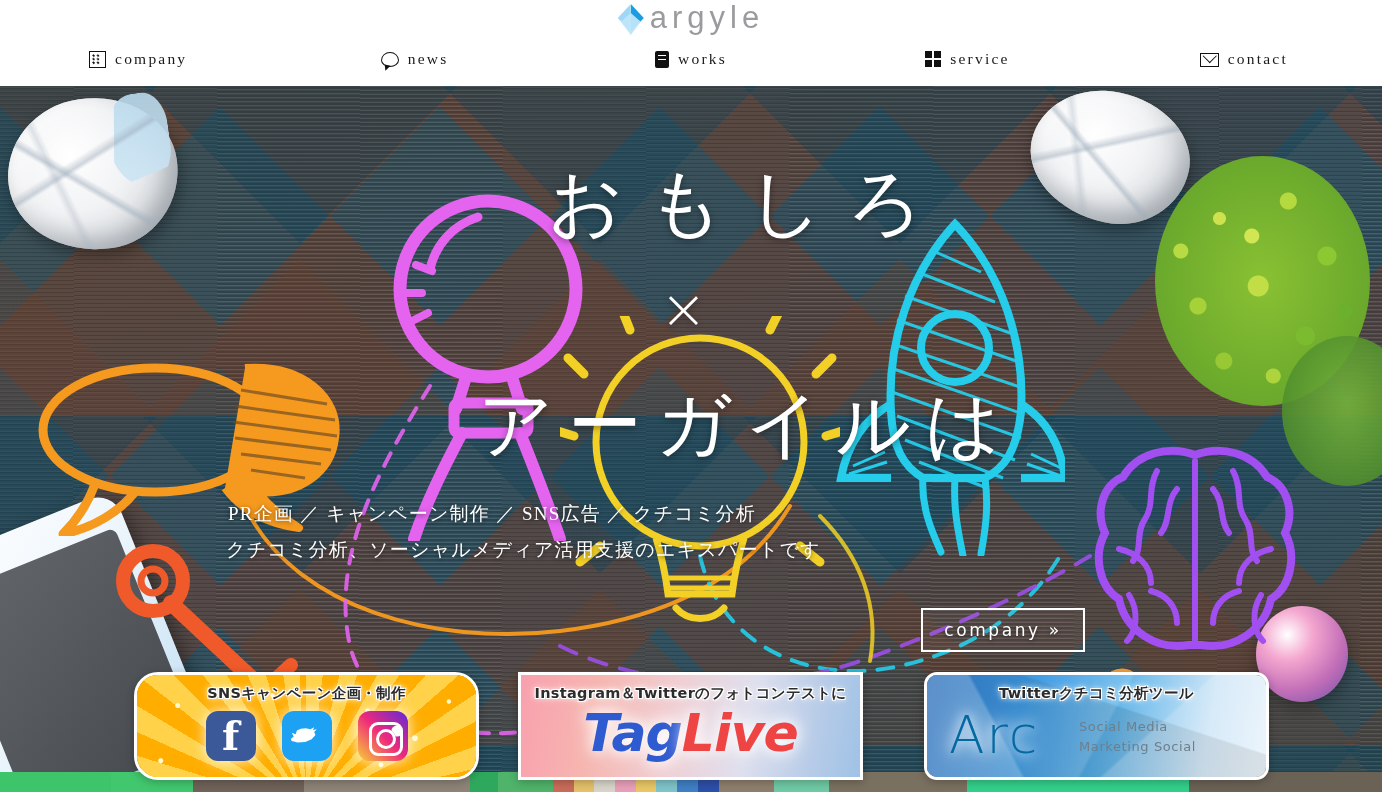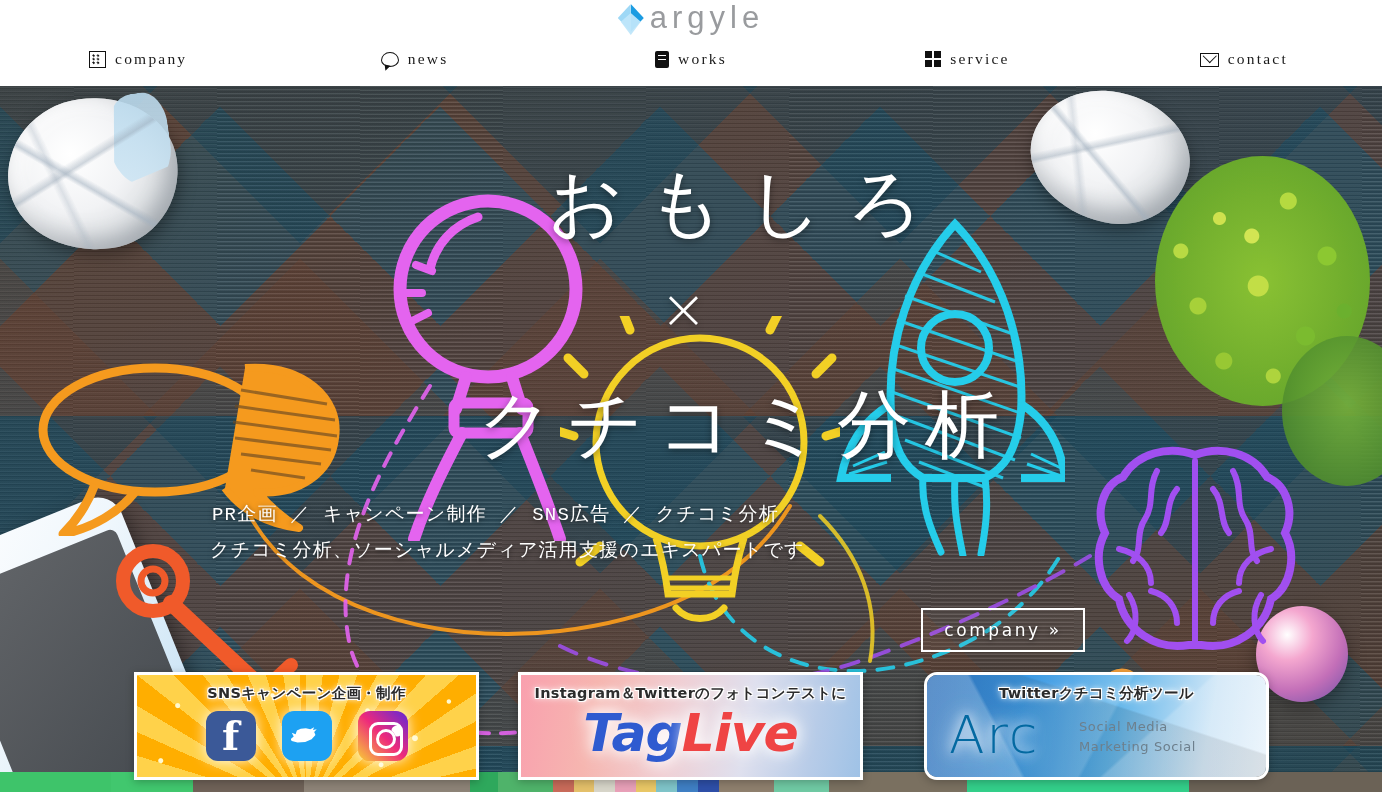--- a/index.html
+++ b/index.html
@@ -228,22 +228,22 @@
     font-family:"DejaVu Sans", sans-serif;
     font-weight:400;
     text-shadow:0 2px 7px rgba(0,0,0,.38);
     white-space:nowrap;
   }
   #hl1{ left:548px; top:68px;  font-size:74px; letter-spacing:24px; }
   #hl-x{ left:660px; top:190px; font-size:56px; font-weight:300; letter-spacing:0; }
   #hl2{ left:478px; top:290px; font-size:74px; letter-spacing:14px; }
 
   #tagline{
-    position:absolute; left:212px; top:415px; width:620px;
-    color:#ffffff; font-family:Liberation Mono, monospace;
+    position:absolute; left:228px; top:415px; width:620px;
+    color:#ffffff; font-family:Liberation Serif, serif;
   }
   #tagline .t1{ font-size:19px; letter-spacing:1.2px; text-shadow:0 1px 5px rgba(0,0,0,.6); }
   #tagline .t2{ font-size:19px; letter-spacing:1.2px; margin-top:10px; margin-left:-2px;
                 text-shadow:0 1px 5px rgba(0,0,0,.6); }
 
   #company-btn{
     position:absolute; left:921px; top:522px; width:164px; height:44px;
     border:2px solid #ffffff; background:rgba(255,255,255,0.04);
     display:flex; align-items:center; justify-content:center;
     cursor:pointer;
@@ -257,21 +257,21 @@
   
   #banners{
     position:absolute; left:0; top:672px; width:1382px; height:120px;
     z-index:30;
   }
   .banner{
     position:absolute; top:0; width:345px; height:108px;
     border:3px solid #ffffff; overflow:hidden; cursor:pointer;
     box-shadow:0 2px 8px rgba(0,0,0,.25);
   }
-  #banner1{ left:134px; }
+  #banner1{ left:134px;border-radius:24px; }
   #banner2{ left:518px; }
   #banner3{ left:924px;border-radius:13px; }
 
   .ban-title{
     position:absolute; left:0; top:9px; width:100%; text-align:center;
     font-size:14.5px; font-weight:bold; color:#2b2b2b;
     font-family:"DejaVu Sans", sans-serif;
     text-shadow:-1px -1px 0 #fff,1px -1px 0 #fff,-1px 1px 0 #fff,1px 1px 0 #fff,
                  0 0 5px #fff, 0 0 8px #fff;
     letter-spacing:.3px;
@@ -544,21 +544,21 @@
   <svg class="sketch" id="sk-hand" viewBox="0 0 175 165">
     <path d="M62,150 C40,134 26,108 30,82 C34,58 52,44 64,50 C62,34 70,22 82,22
              C92,22 98,30 100,42 C104,28 116,22 126,28 C136,34 136,48 132,60
              C144,58 154,68 152,82 C150,104 138,130 120,148" fill="none" stroke="#f5a03a" stroke-width="9" stroke-linejoin="round" stroke-linecap="round"></path>
     <path d="M62,150 L120,150 L120,165 L62,165 Z" fill="none" stroke="#f5a03a" stroke-width="8"></path>
   </svg>
 
   <div id="hero-copy">
     <div class="hero-line" id="hl1">おもしろ</div>
     <div class="hero-line" id="hl-x">×</div>
-    <div class="hero-line" id="hl2">クチコミ分析</div>
+    <div class="hero-line" id="hl2">アーガイルは</div>
 
     <div id="tagline">
       <div class="t1">PR企画 ／ キャンペーン制作 ／ SNS広告 ／ クチコミ分析</div>
       <div class="t2">クチコミ分析、ソーシャルメディア活用支援のエキスパートです</div>
     </div>
 
     <div id="company-btn">
       <span>company »</span>
     </div>
   </div>

